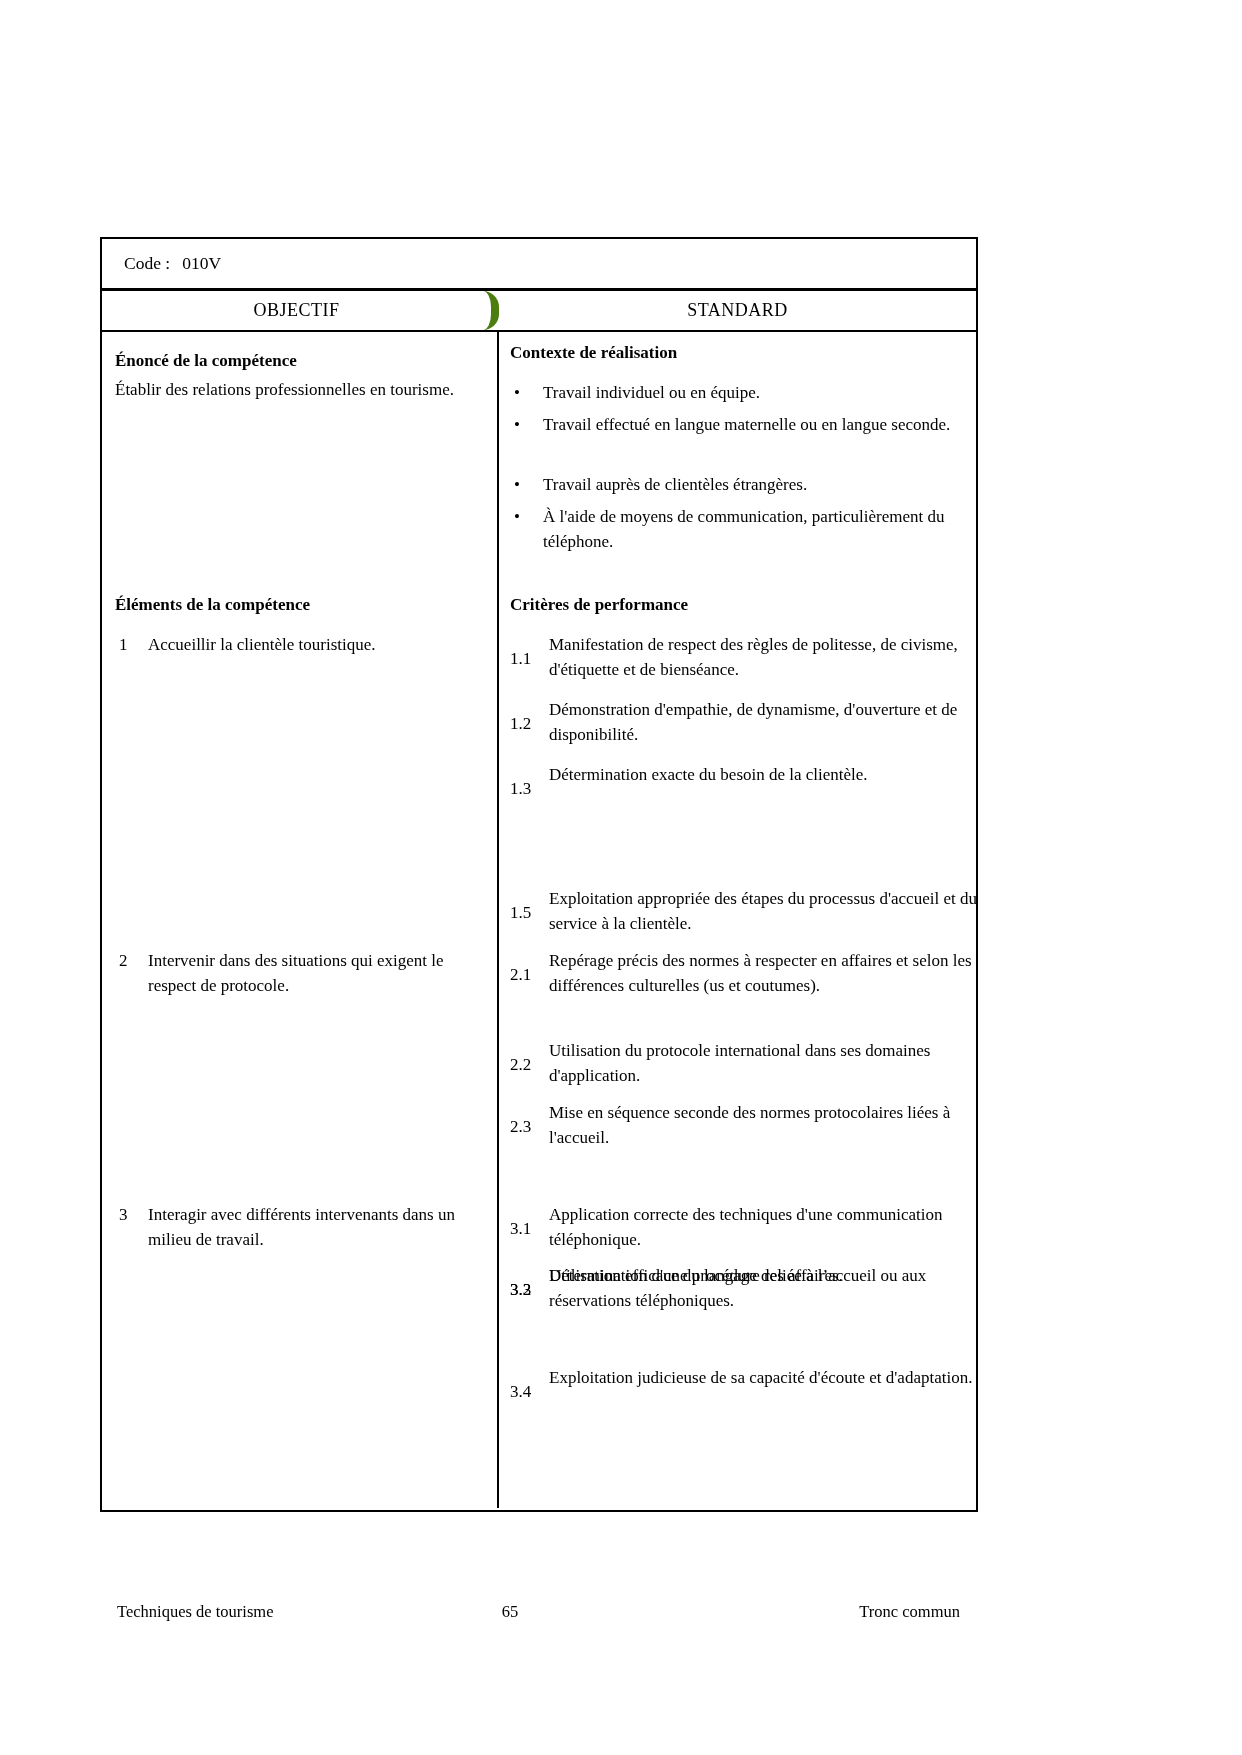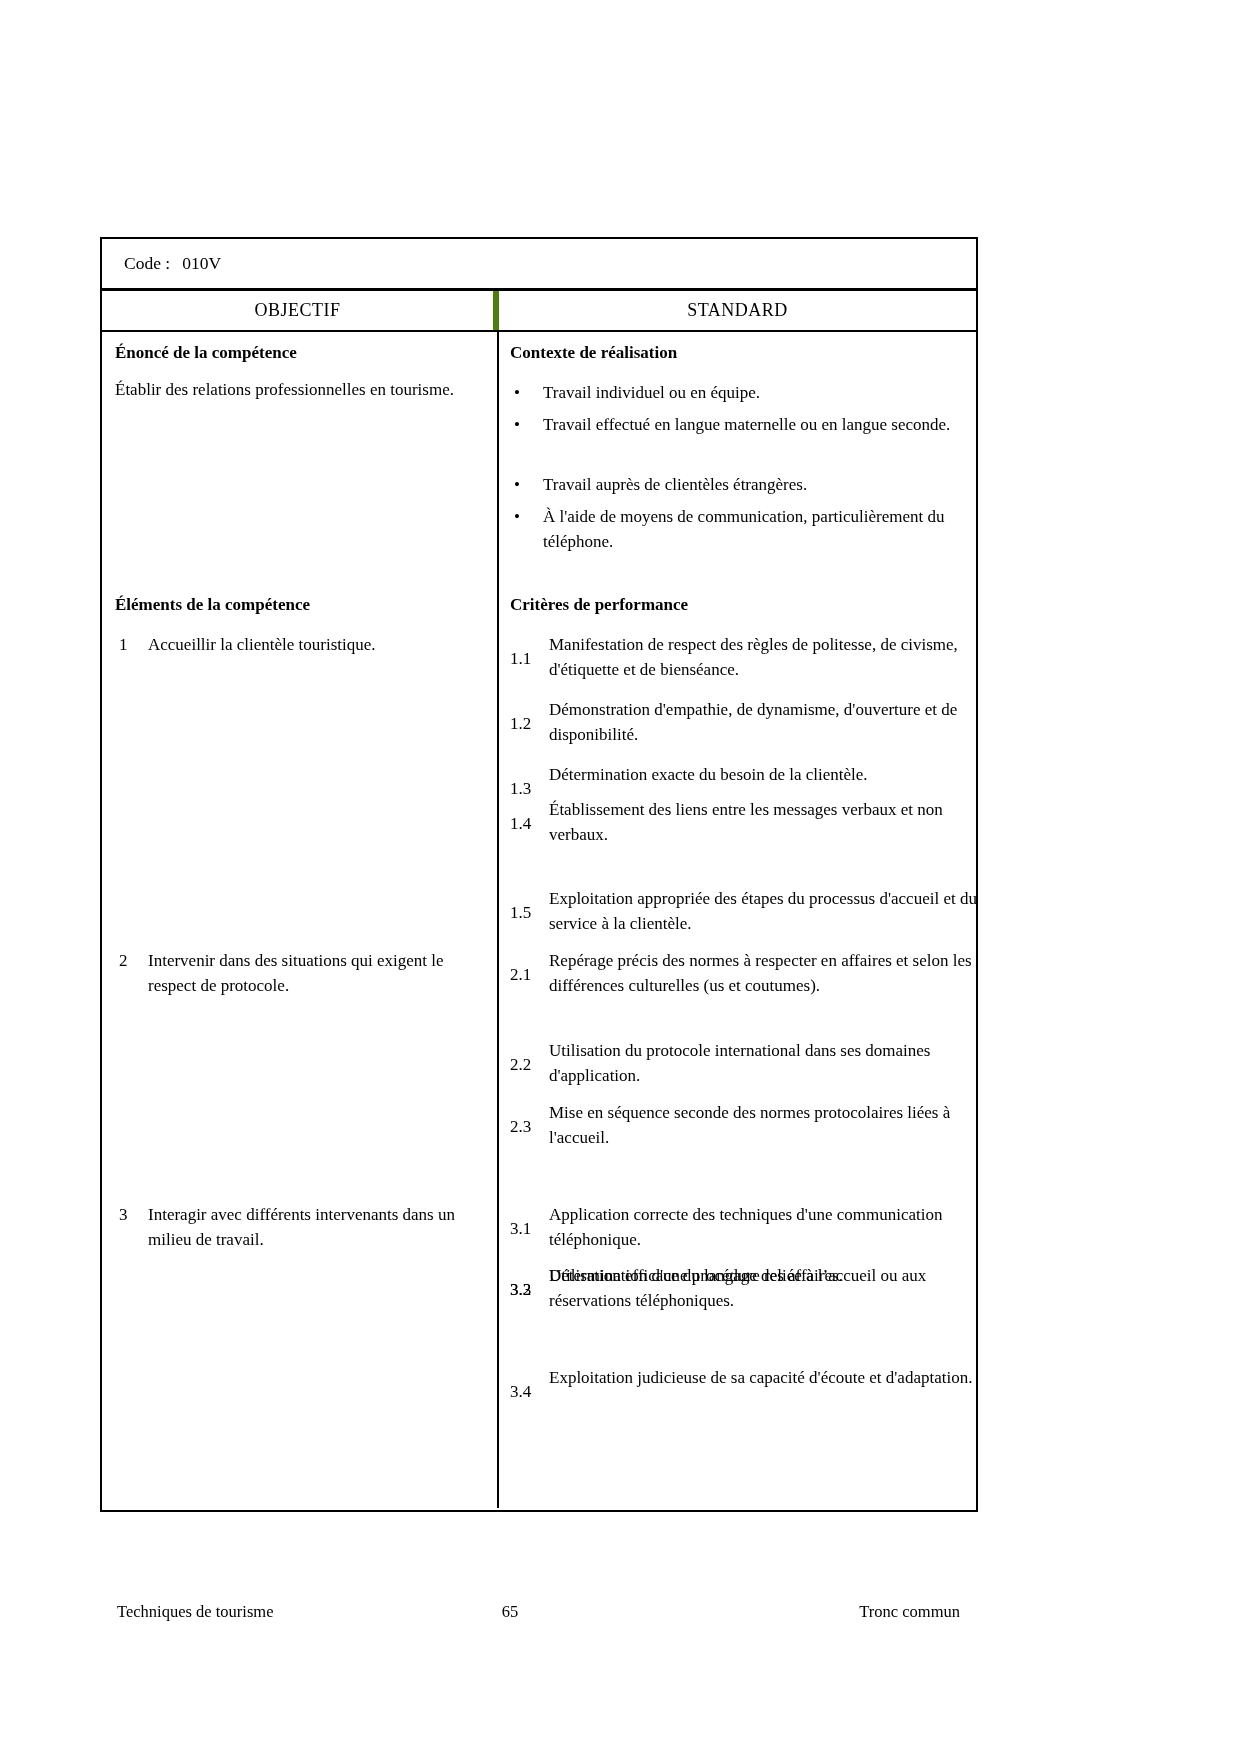--- a/index.html
+++ b/index.html
@@ -21,21 +21,21 @@
   }
   .code-row .code-value { margin-left:12px; }
   .head-row {
     height:41px; border-bottom:2px solid #000;
     display:grid; grid-template-columns:397px 1fr;
   }
   .head-cell {
     display:flex; align-items:center; justify-content:center;
     font-size:18px; letter-spacing:0.5px;
   }
-  .head-cell.left { border-right:6px solid #4d7c0f; }
+  .head-cell.left { border-right:8px solid #4d7c0f;border-radius:16px; }
   .tbody {
     position:relative; width:100%; height:1176px;
   }
   .col-divider {
     position:absolute; left:395px; top:0; width:2px; height:100%;
     background:#000;
   }
   .blk { position:absolute; font-size:17px; line-height:25px; }
   .blk.bold { font-weight:bold; }
   .item { display:flex; }
@@ -69,21 +69,21 @@
   </div>
 
   <div class="head-row">
     <div class="head-cell left">OBJECTIF</div>
     <div class="head-cell">STANDARD</div>
   </div>
 
   <div class="tbody">
     <div class="col-divider"></div>
 
-    <div class="blk bold l-head" style="top:8px">Énoncé de la compétence</div>
+    <div class="blk bold l-head" style="top:16px">Énoncé de la compétence</div>
     <div class="blk bold l-head" style="top:260px">Éléments de la compétence</div>
     <div class="blk l-text" style="top:45px">Établir des relations professionnelles en tourisme.</div>
 
     <div class="blk l-item item" style="top:300px">
       <span class="num">1</span>
       <span class="txt">Accueillir la clientèle touristique.</span>
     </div>
     <div class="blk l-item item" style="top:616px">
       <span class="num">2</span>
       <span class="txt">Intervenir dans des situations qui exigent le respect de protocole.</span>
@@ -119,24 +119,20 @@
       <span class="txt">Manifestation de respect des règles de politesse, de civisme, d'étiquette et de bienséance.</span>
     </div>
     <div class="blk r-crit item crit" style="top:365px">
       <span class="num">1.2</span>
       <span class="txt">Démonstration d'empathie, de dynamisme, d'ouverture et de disponibilité.</span>
     </div>
     <div class="blk r-crit item crit" style="top:430px">
       <span class="num">1.3</span>
       <span class="txt">Détermination exacte du besoin de la clientèle.</span>
     </div>
-    <div class="blk r-crit item crit" style="top:465px">
-      <span class="num">1.4</span>
-      <span class="txt">Établissement des liens entre les messages verbaux et non verbaux.</span>
-    </div>
     <div class="blk r-crit item crit" style="top:554px">
       <span class="num">1.5</span>
       <span class="txt">Exploitation appropriée des étapes du processus d'accueil et du service à la clientèle.</span>
     </div>
     <div class="blk r-crit item crit" style="top:616px">
       <span class="num">2.1</span>
       <span class="txt">Repérage précis des normes à respecter en affaires et selon les différences culturelles (us et coutumes).</span>
     </div>
     <div class="blk r-crit item crit" style="top:706px">
       <span class="num">2.2</span>

